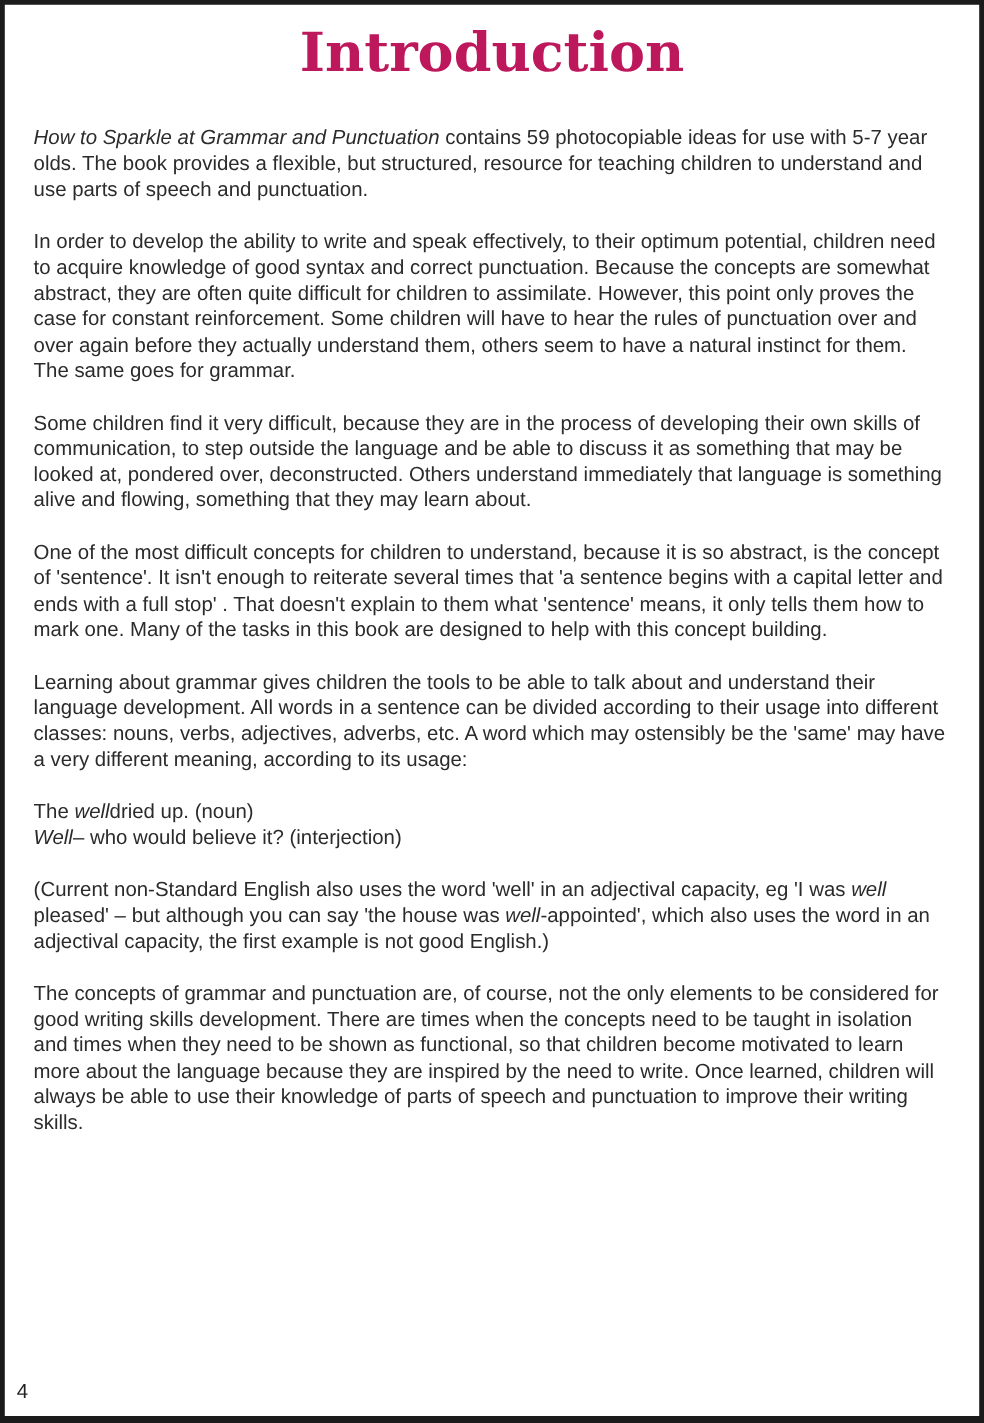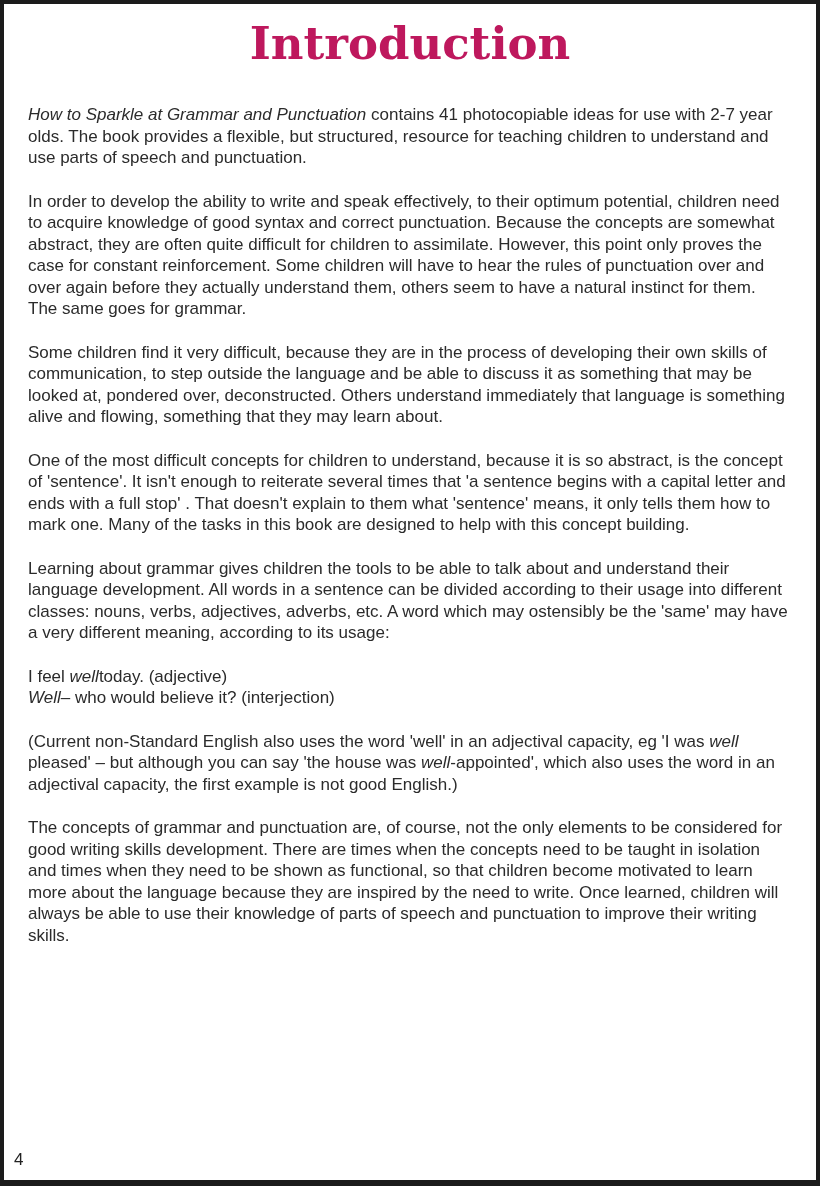--- a/index.html
+++ b/index.html
@@ -54,26 +54,26 @@
     font-size: 17px;
     color: #222222;
   }
 </style>
 </head>
 <body>
 
 <div class="page">
   <h1 class="title">Introduction</h1>
   <div class="body-text">
-      <p class="para"><em>How to Sparkle at Grammar and Punctuation</em><span> contains 41 photocopiable ideas for use with 2-7 year olds. The book provides a flexible, but structured, resource for teaching children to understand and use parts of speech and punctuation.</span></p>
+      <p class="para"><em>How to Sparkle at Grammar and Punctuation</em><span> contains 59 photocopiable ideas for use with 5-7 year olds. The book provides a flexible, but structured, resource for teaching children to understand and use parts of speech and punctuation.</span></p>
       <p class="para"><span>In order to develop the ability to write and speak effectively, to their optimum potential, children need to acquire knowledge of good syntax and correct punctuation. Because the concepts are somewhat abstract, they are often quite difficult for children to assimilate. However, this point only proves the case for constant reinforcement. Some children will have to hear the rules of punctuation over and over again before they actually understand them, others seem to have a natural instinct for them. The same goes for grammar.</span></p>
       <p class="para"><span>Some children find it very difficult, because they are in the process of developing their own skills of communication, to step outside the language and be able to discuss it as something that may be looked at, pondered over, deconstructed. Others understand immediately that language is something alive and flowing, something that they may learn about.</span></p>
       <p class="para"><span>One of the most difficult concepts for children to understand, because it is so abstract, is the concept of 'sentence'. It isn't enough to reiterate several times that 'a sentence begins with a capital letter and ends with a full stop' . That doesn't explain to them what 'sentence' means, it only tells them how to mark one. Many of the tasks in this book are designed to help with this concept building.</span></p>
       <p class="para"><span>Learning about grammar gives children the tools to be able to talk about and understand their language development. All words in a sentence can be divided according to their usage into different classes: nouns, verbs, adjectives, adverbs, etc. A word which may ostensibly be the 'same' may have a very different meaning, according to its usage:</span></p>
       <p class="para">
-        <span class="line"><span>I feel </span><em>well</em><span>today. (adjective)</span></span>
+        <span class="line"><span>The </span><em>well</em><span>dried up. (noun)</span></span>
         <span class="line"><em>Well</em><span>– who would believe it? (interjection)</span></span>
       </p>
       <p class="para"><span>(Current non-Standard English also uses the word 'well' in an adjectival capacity, eg 'I was </span><em>well</em><span> pleased' – but although you can say 'the house was </span><em>well</em><span>-appointed', which also uses the word in an adjectival capacity, the first example is not good English.)</span></p>
       <p class="para"><span>The concepts of grammar and punctuation are, of course,  not the only elements to be considered for good writing skills development. There are times when the concepts need to be taught in isolation and times when they need to be shown as functional, so that children become motivated to learn more about the language because they are inspired by the need to write. Once learned, children will always be able to use their knowledge of parts of speech and punctuation to improve their writing skills.</span></p>
     </div>
   <div class="page-number">4</div>
 </div>
 
 </body></html>

